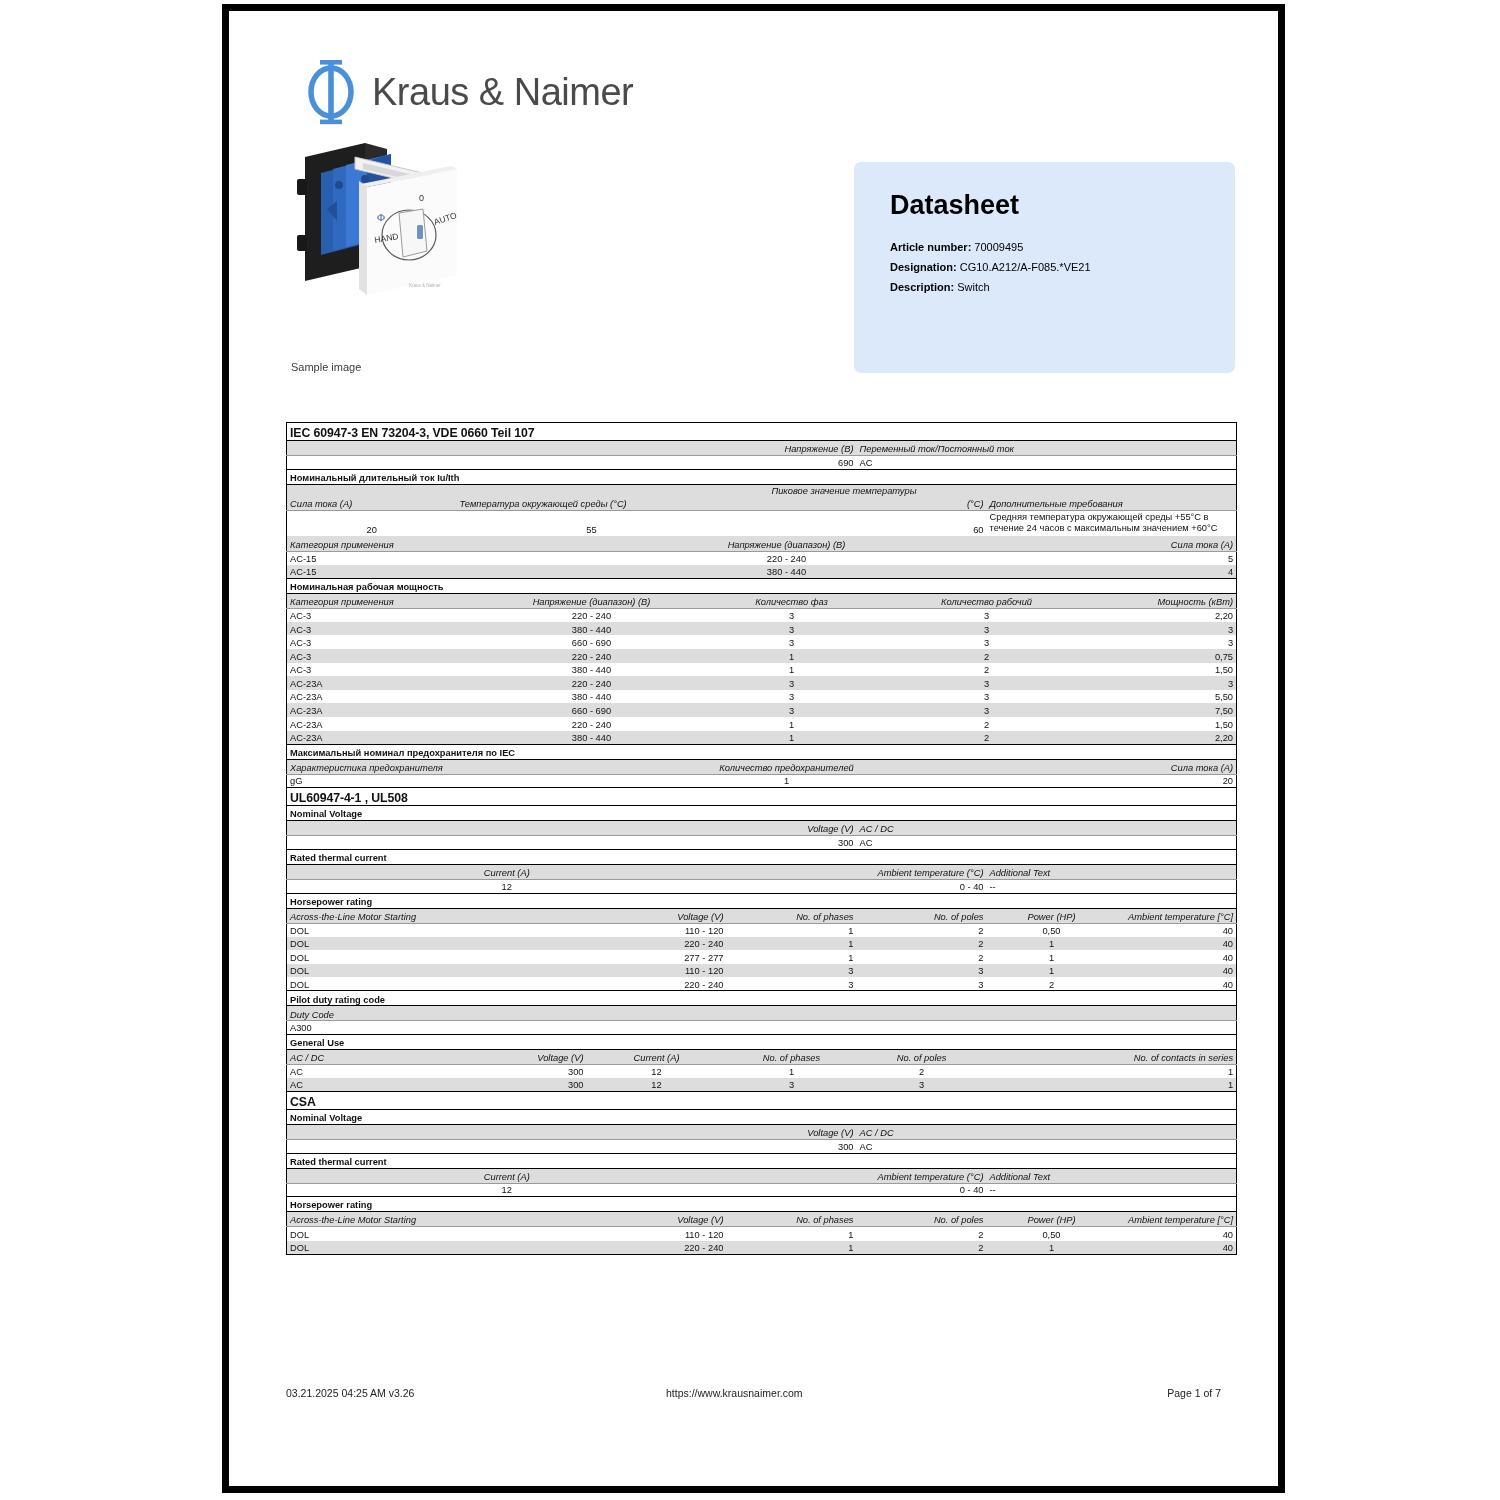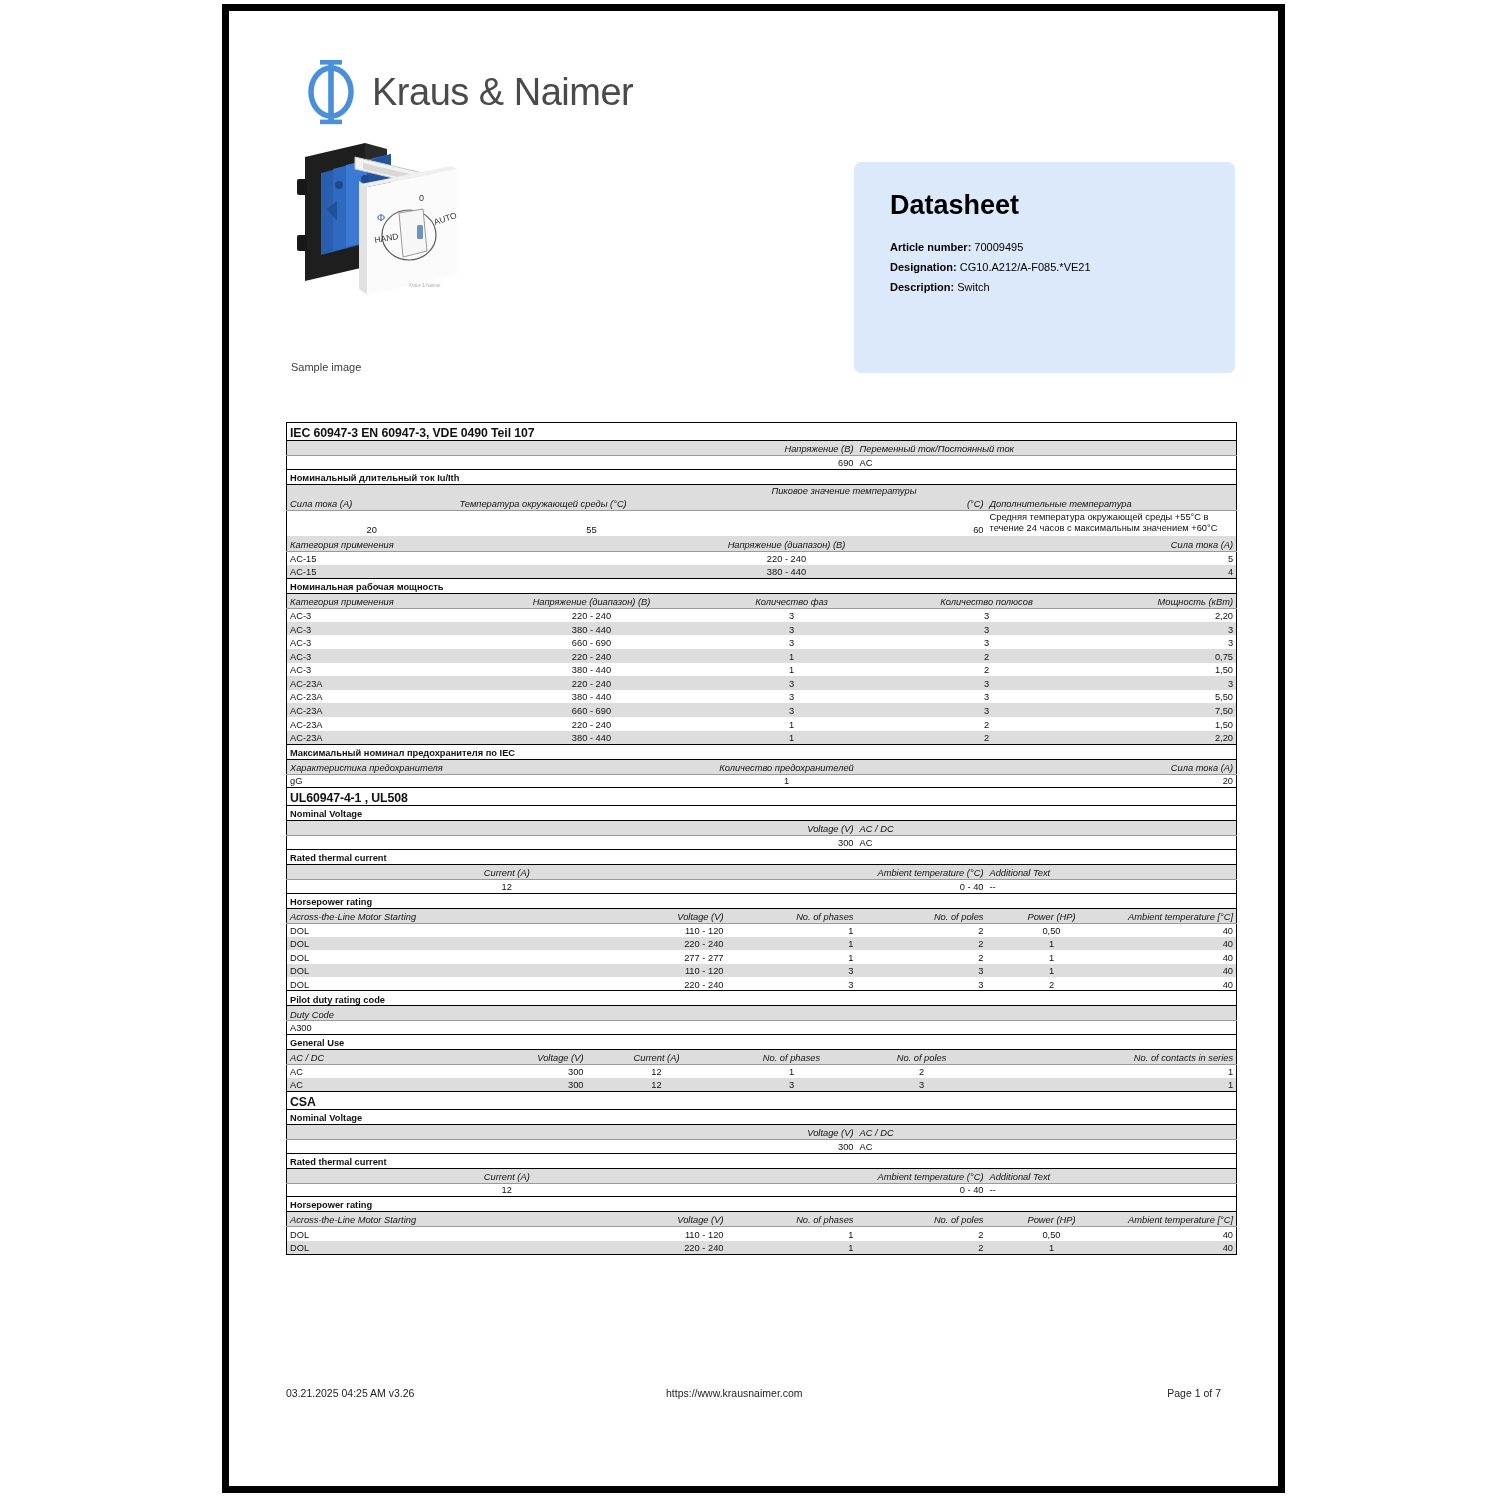--- a/index.html
+++ b/index.html
@@ -187,21 +187,21 @@
             <col style="width:130px">
             <col style="width:140px">
         <col style="width:130px">
             <col style="width:130px">
             <col style="width:130px">
             <col style="width:120px">
       </colgroup>
 
       <tbody>
             <tr class="std first">
-        <td colspan="7" class="l">IEC 60947-3 EN 60947-3, VDE 0490 Teil 107</td>
+        <td colspan="7" class="l">IEC 60947-3 EN 73204-3, VDE 0660 Teil 107</td>
       </tr>
 
       <tr class="colhead">
         <td colspan="4" class="r">Напряжение (В)</td>
         <td colspan="3" class="l">Переменный ток/Постоянный ток</td>
       </tr>
       <tr class="data">
         <td colspan="4" class="r">690</td>
         <td colspan="3" class="l">AC</td>
       </tr>
@@ -209,21 +209,21 @@
       <tr class="sub">
         <td colspan="7" class="l">Номинальный длительный ток Iu/Ith</td>
       </tr>
       <tr class="colhead tall">
         <td class="l" style="vertical-align:bottom">Сила тока (A)</td>
         <td colspan="2" class="l" style="vertical-align:bottom">Температура окружающей среды (°C)</td>
         <td colspan="2" class="r" style="vertical-align:bottom; position:relative">
           <div style="position:absolute; left:-40px; top:1px; width:230px; text-align:right;">Пиковое значение температуры</div>
           <span>(°C)</span>
         </td>
-        <td colspan="2" class="l" style="vertical-align:bottom">Дополнительные температура</td>
+        <td colspan="2" class="l" style="vertical-align:bottom">Дополнительные требования</td>
       </tr>
       <tr class="data two">
         <td class="c" style="vertical-align:bottom">20</td>
         <td colspan="2" class="c" style="vertical-align:bottom">55</td>
         <td colspan="2" class="r" style="vertical-align:bottom">60</td>
         <td colspan="2" class="l wrapnote" style="vertical-align:middle">Средняя температура окружающей среды +55°C в течение 24 часов с максимальным значением +60°C</td>
       </tr>
 
       <tr class="colhead">
         <td colspan="2" class="l">Категория применения</td>
@@ -241,21 +241,21 @@
         <td colspan="2" class="r">4</td>
       </tr>
 
       <tr class="sub">
         <td colspan="7" class="l">Номинальная рабочая мощность</td>
       </tr>
       <tr class="colhead">
         <td class="l">Категория применения</td>
         <td colspan="2" class="c">Напряжение (диапазон) (В)</td>
         <td class="c">Количество фаз</td>
-        <td colspan="2" class="c">Количество полюсов</td>
+        <td colspan="2" class="c">Количество рабочий</td>
         <td class="r">Мощность (кВт)</td>
       </tr>
       <tr class="data">
               <td class="l">AC-3</td>
               <td colspan="2" class="c">220 - 240</td>
               <td class="c">3</td>
               <td colspan="2" class="c">3</td>
               <td class="r">2,20</td>
             </tr>
       <tr class="data alt">

